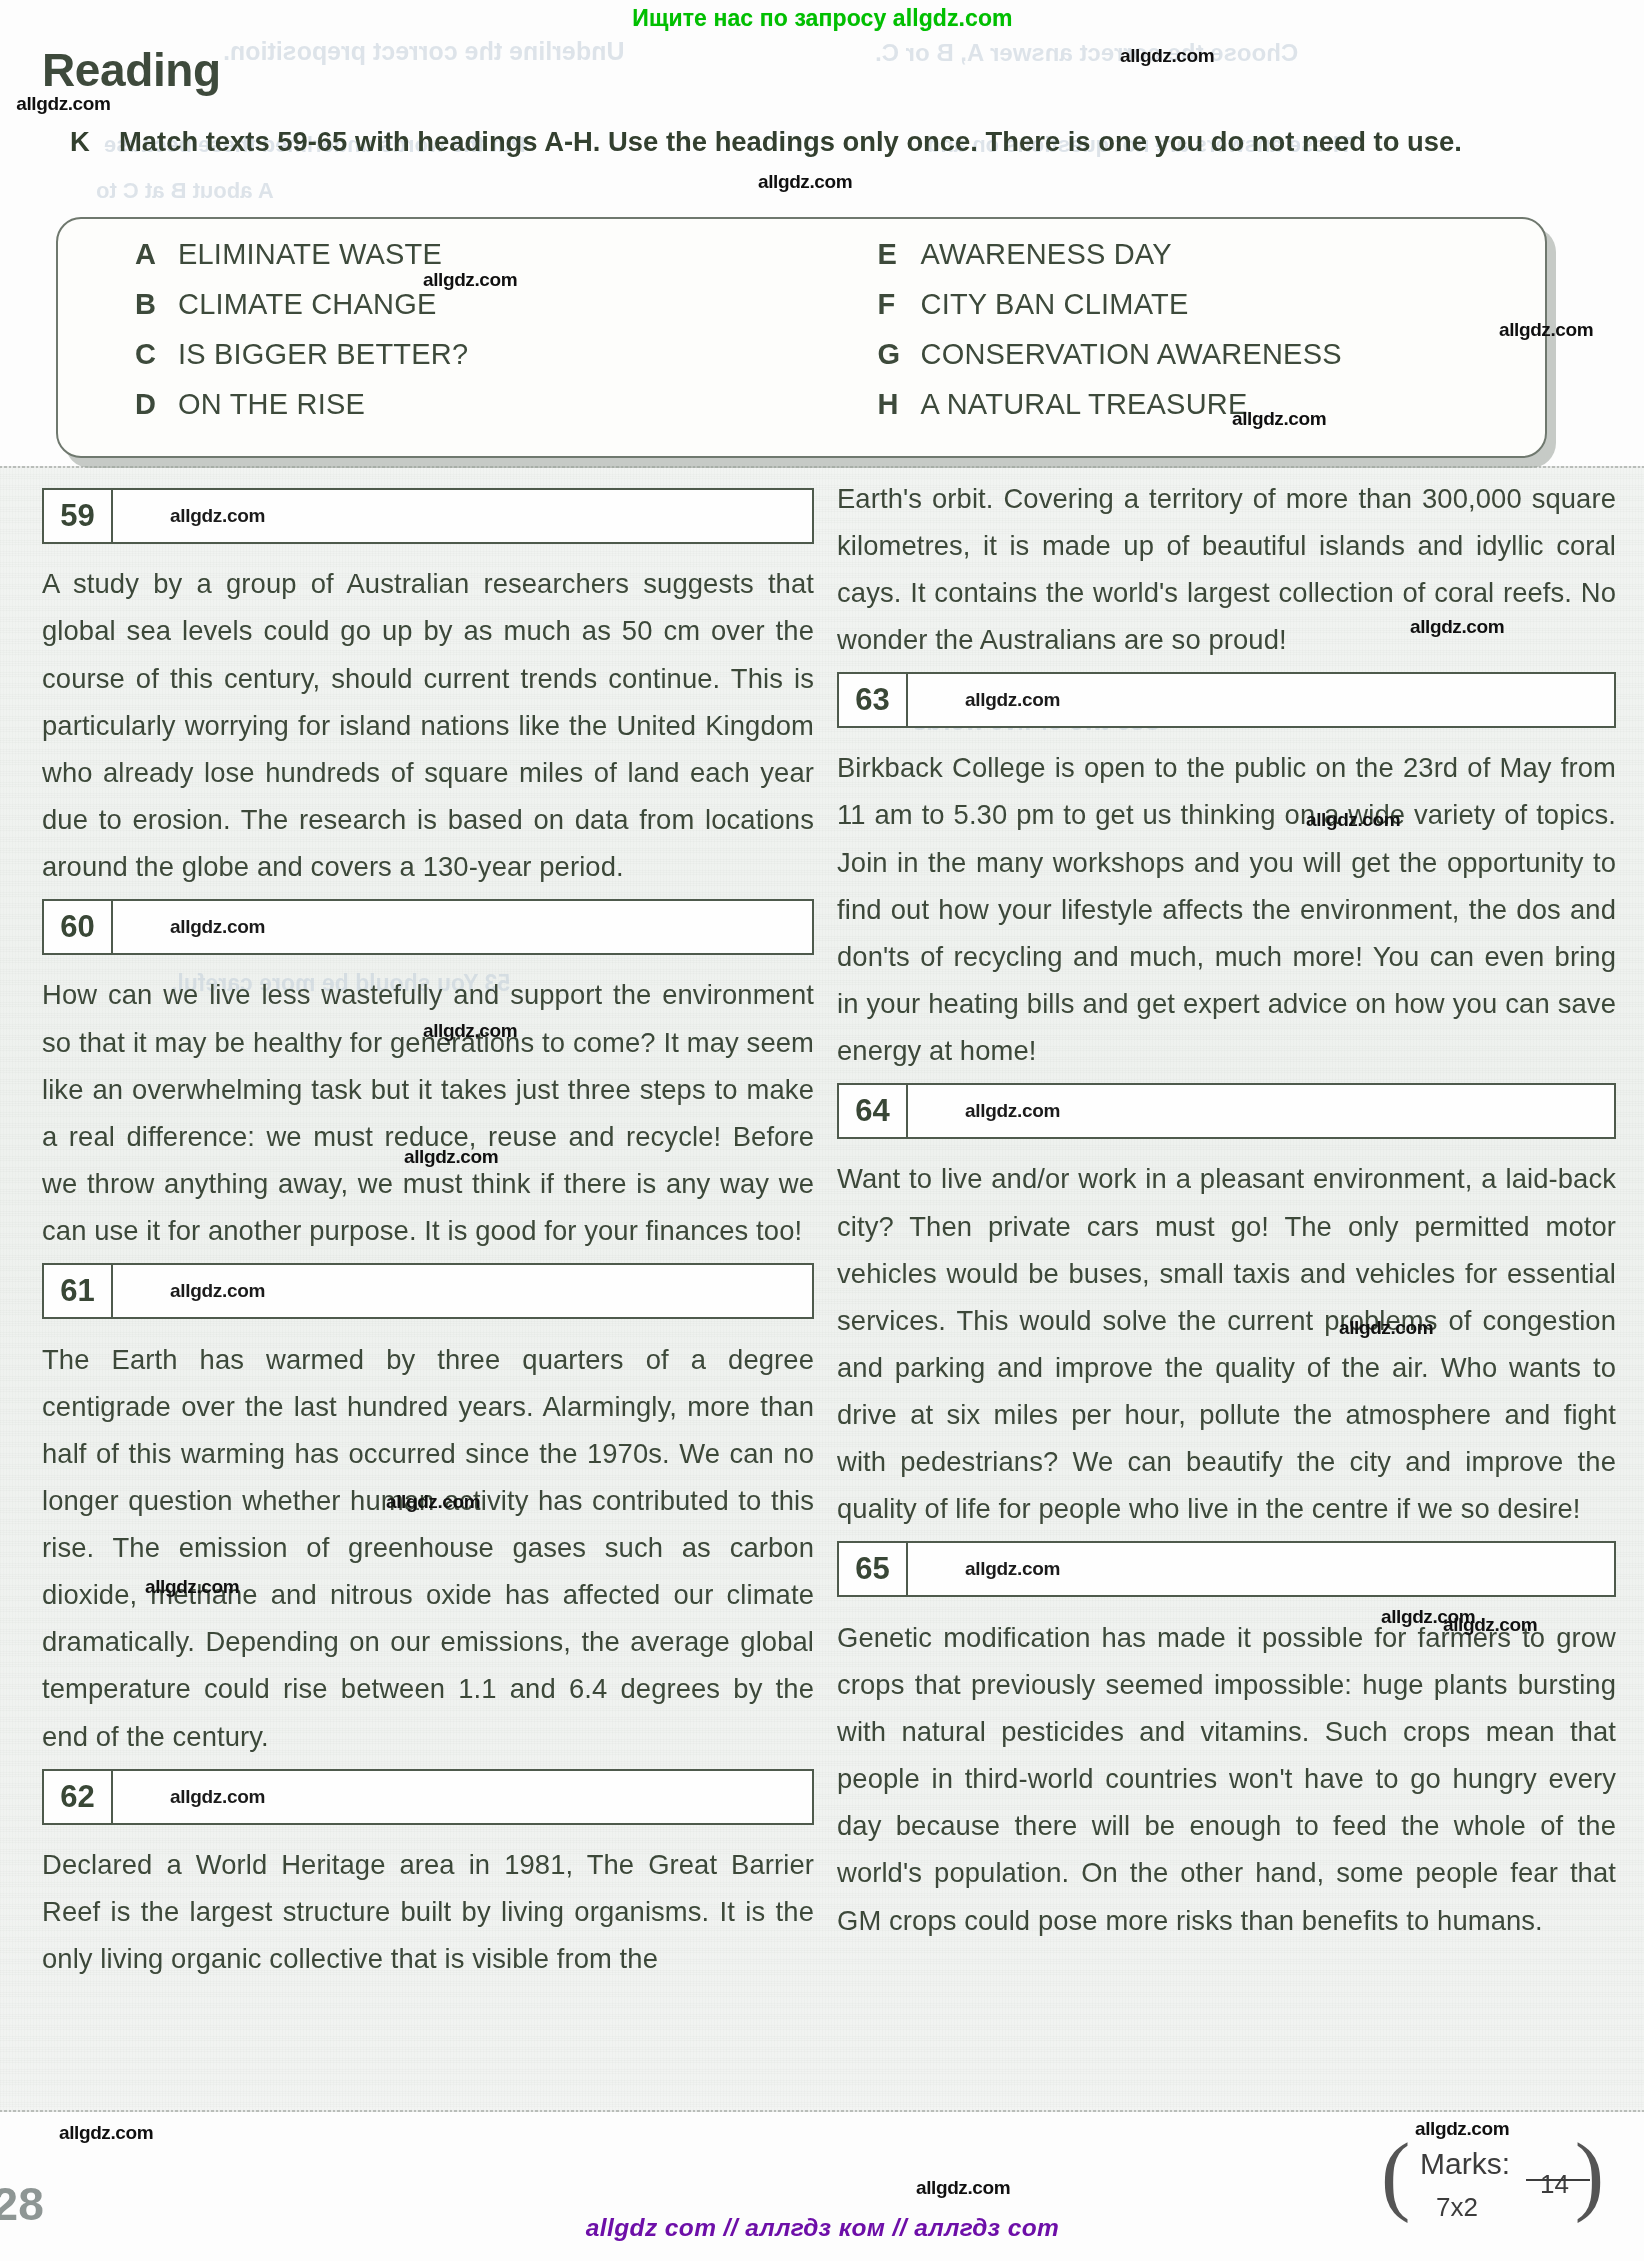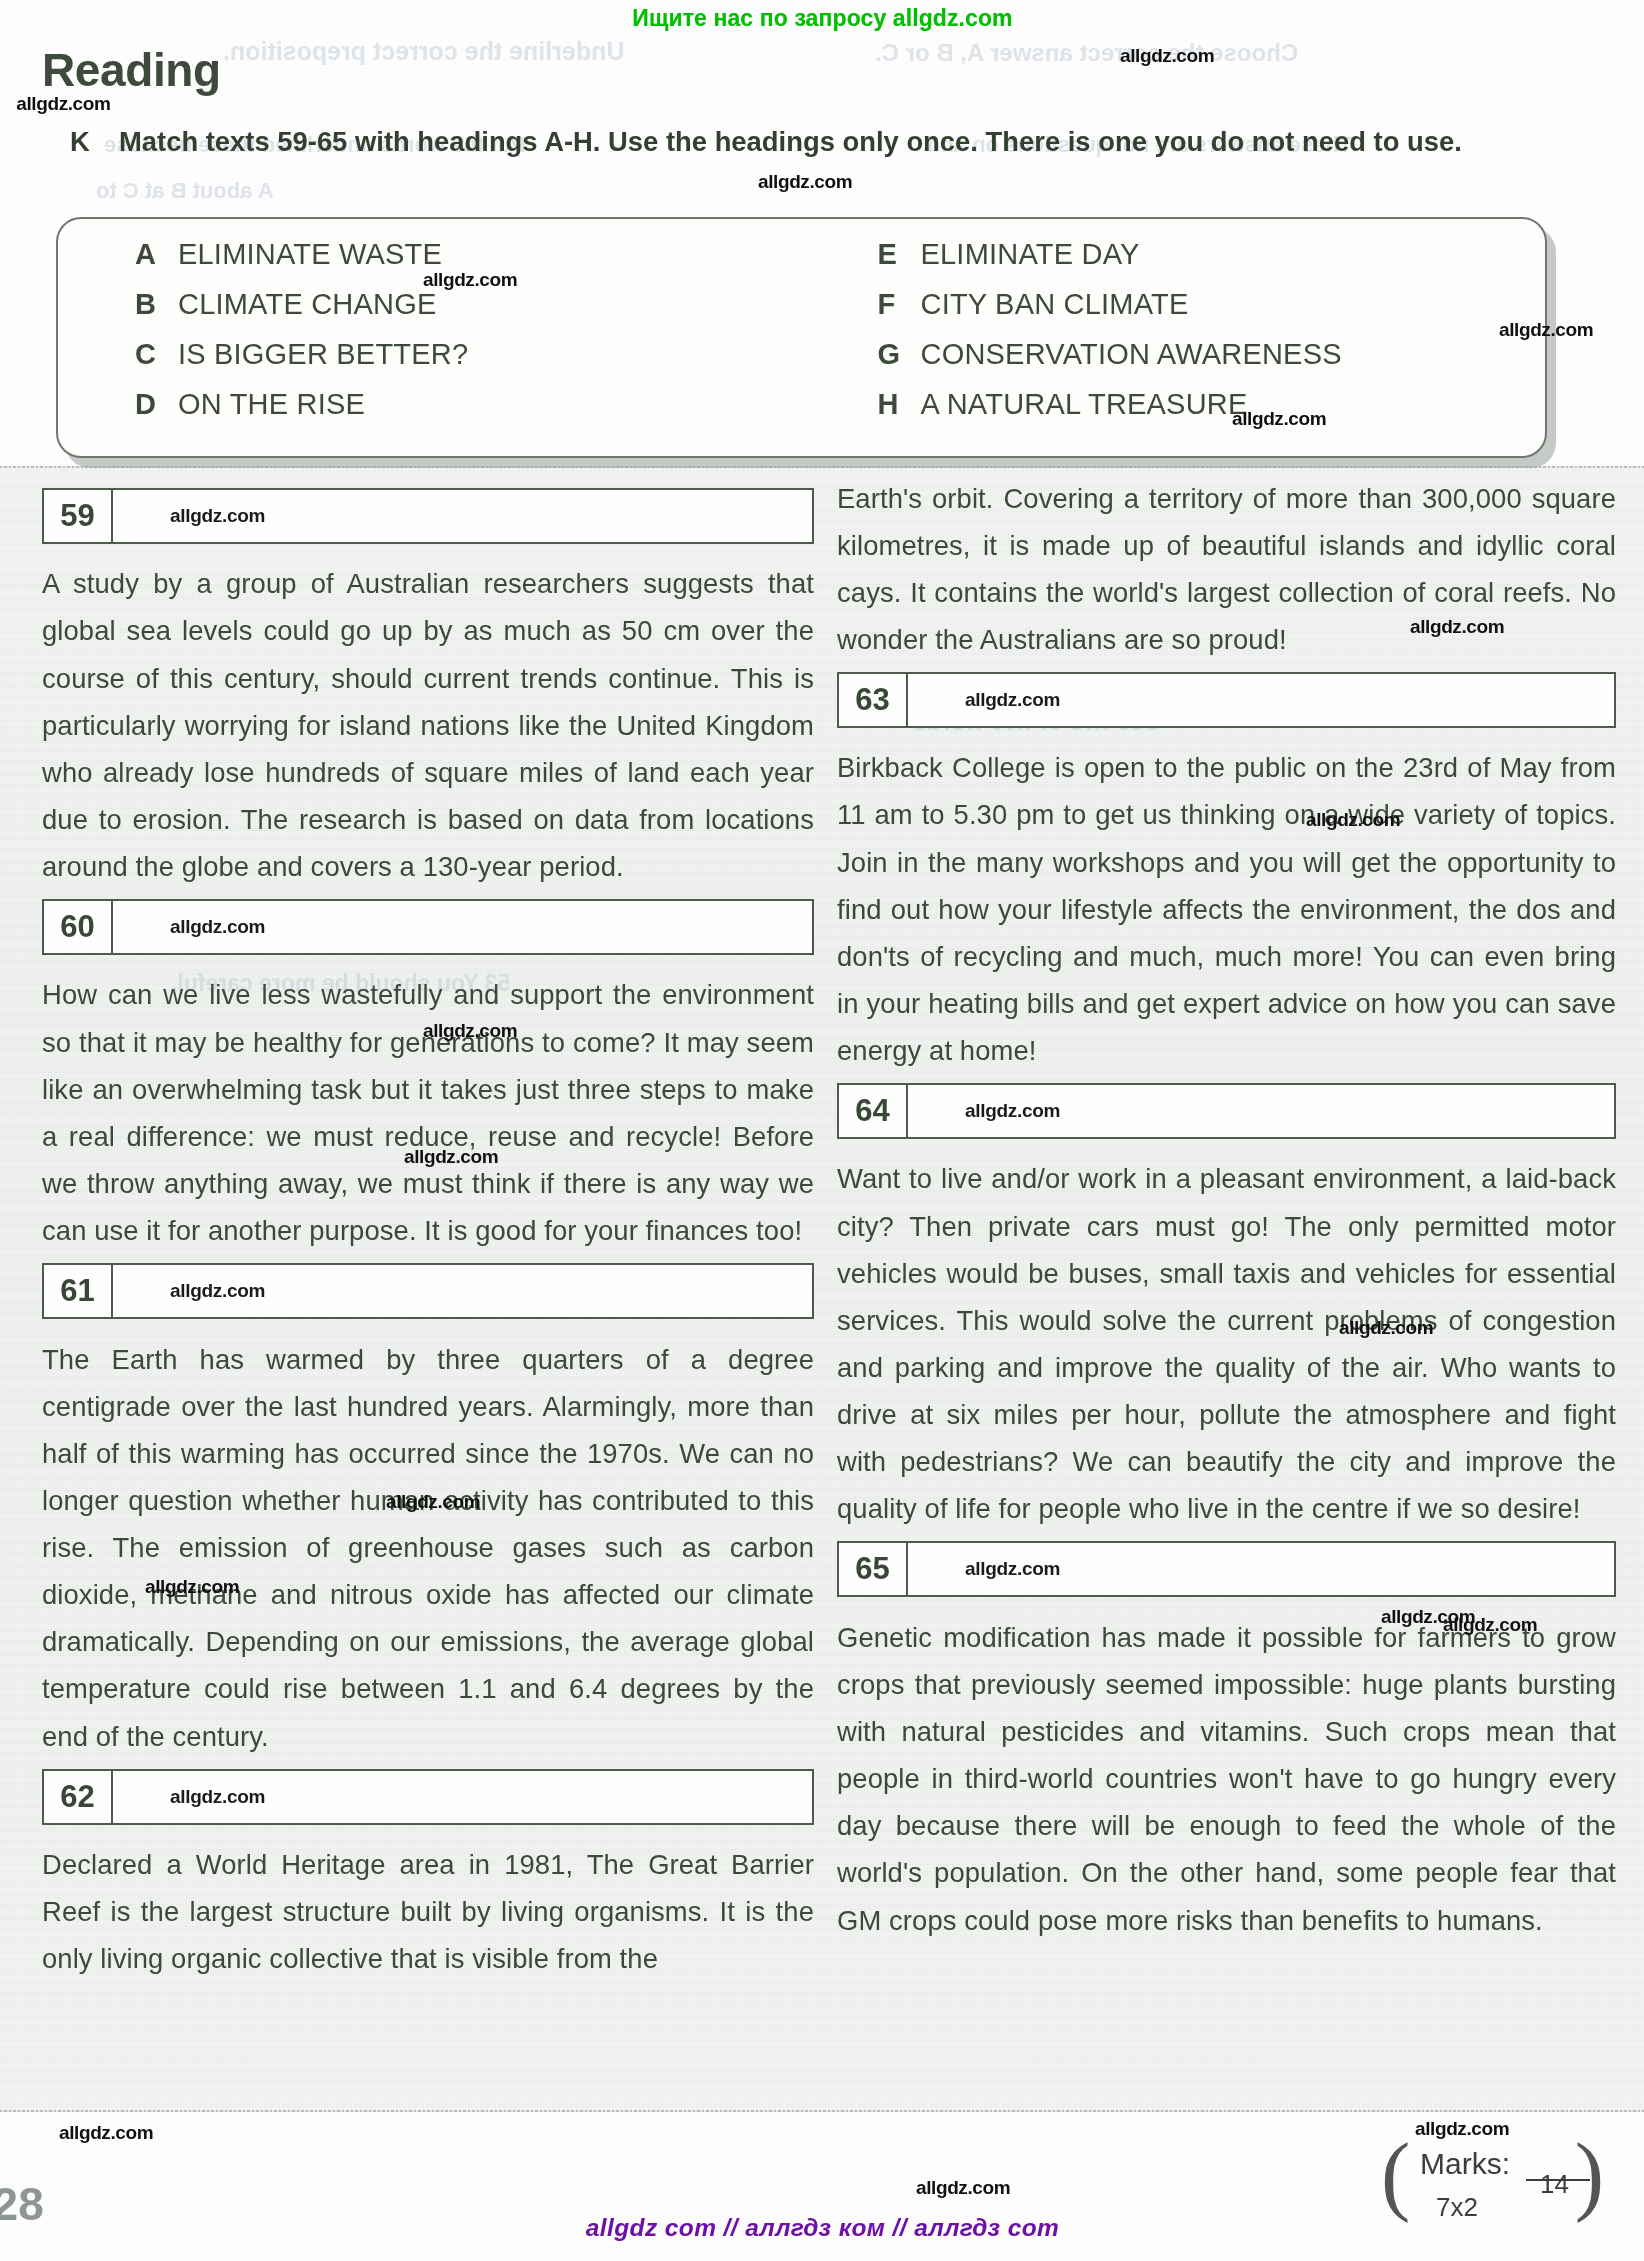--- a/index.html
+++ b/index.html
@@ -180,21 +180,21 @@
           <span class="hlabel">IS BIGGER BETTER?</span>
         </div>
         <div class="hrow">
           <span class="hletter">D</span>
           <span class="hlabel">ON THE RISE</span>
         </div>
       </div>
       <div class="hcol right">
         <div class="hrow">
           <span class="hletter">E</span>
-          <span class="hlabel">ELIMINATE DAY</span>
+          <span class="hlabel">AWARENESS DAY</span>
         </div>
         <div class="hrow">
           <span class="hletter">F</span>
           <span class="hlabel">CITY BAN CLIMATE</span>
         </div>
         <div class="hrow">
           <span class="hletter">G</span>
           <span class="hlabel">CONSERVATION AWARENESS</span>
         </div>
         <div class="hrow">

